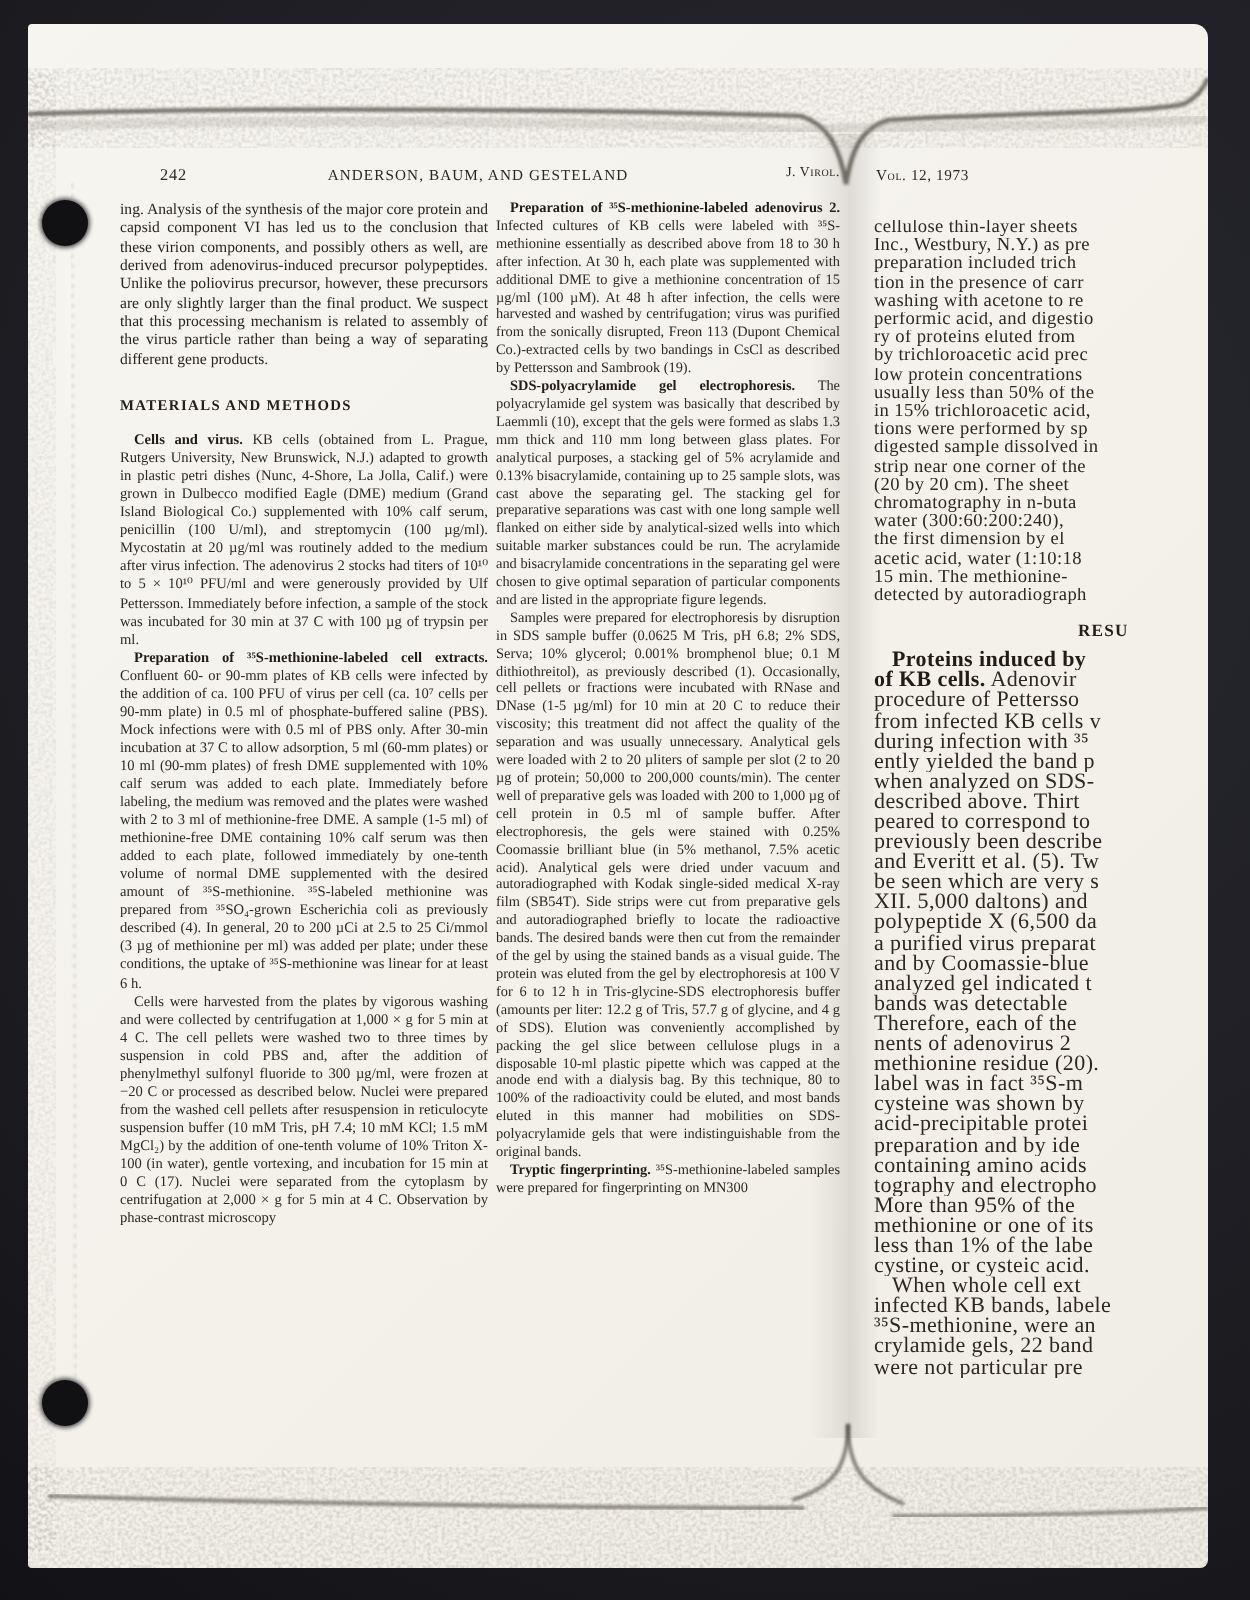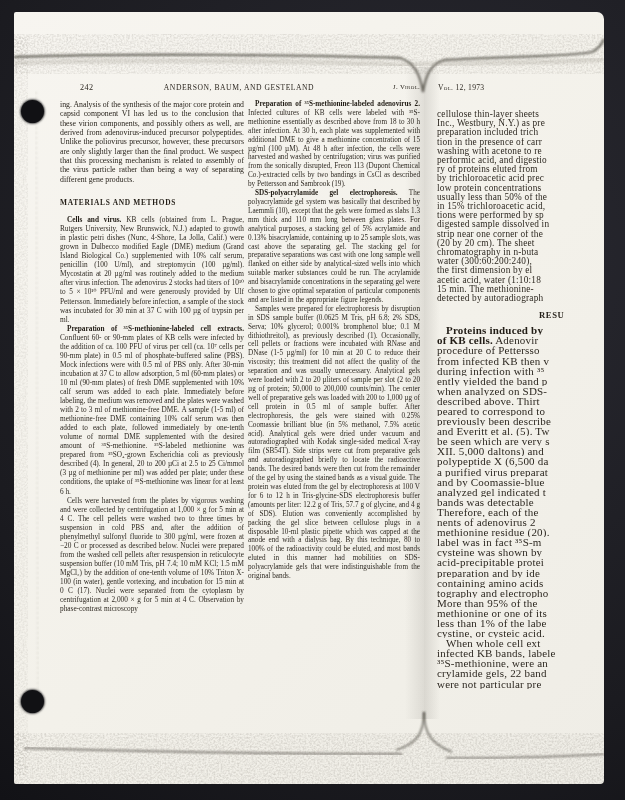--- a/index.html
+++ b/index.html
@@ -109,20 +109,21 @@
     <div class="sect-hd">MATERIALS AND METHODS</div>
     <p class="meth"><b>Cells and virus.</b><span> KB cells (obtained from L. Prague, Rutgers University, New Brunswick, N.J.) adapted to growth in plastic petri dishes (Nunc, 4-Shore, La Jolla, Calif.) were grown in Dulbecco modified Eagle (DME) medium (Grand Island Biological Co.) supplemented with 10% calf serum, penicillin (100 U/ml), and streptomycin (100 µg/ml). Mycostatin at 20 µg/ml was routinely added to the medium after virus infection. The adenovirus 2 stocks had titers of 10¹⁰ to 5 × 10¹⁰ PFU/ml and were generously provided by Ulf Pettersson. Immediately before infection, a sample of the stock was incubated for 30 min at 37 C with 100 µg of trypsin per ml.</span></p>
     <p class="meth"><b>Preparation of ³⁵S-methionine-labeled cell extracts.</b><span> Confluent 60- or 90-mm plates of KB cells were infected by the addition of ca. 100 PFU of virus per cell (ca. 10⁷ cells per 90-mm plate) in 0.5 ml of phosphate-buffered saline (PBS). Mock infections were with 0.5 ml of PBS only. After 30-min incubation at 37 C to allow adsorption, 5 ml (60-mm plates) or 10 ml (90-mm plates) of fresh DME supplemented with 10% calf serum was added to each plate. Immediately before labeling, the medium was removed and the plates were washed with 2 to 3 ml of methionine-free DME. A sample (1-5 ml) of methionine-free DME containing 10% calf serum was then added to each plate, followed immediately by one-tenth volume of normal DME supplemented with the desired amount of ³⁵S-methionine. ³⁵S-labeled methionine was prepared from ³⁵SO₄-grown Escherichia coli as previously described (4). In general, 20 to 200 µCi at 2.5 to 25 Ci/mmol (3 µg of methionine per ml) was added per plate; under these conditions, the uptake of ³⁵S-methionine was linear for at least 6 h.</span></p>
     <p class="meth"><b></b><span>Cells were harvested from the plates by vigorous washing and were collected by centrifugation at 1,000 × g for 5 min at 4 C. The cell pellets were washed two to three times by suspension in cold PBS and, after the addition of phenylmethyl sulfonyl fluoride to 300 µg/ml, were frozen at −20 C or processed as described below. Nuclei were prepared from the washed cell pellets after resuspension in reticulocyte suspension buffer (10 mM Tris, pH 7.4; 10 mM KCl; 1.5 mM MgCl₂) by the addition of one-tenth volume of 10% Triton X-100 (in water), gentle vortexing, and incubation for 15 min at 0 C (17). Nuclei were separated from the cytoplasm by centrifugation at 2,000 × g for 5 min at 4 C. Observation by phase-contrast microscopy</span></p>
   </div>
 
   <div class="col col2">
     <p class="meth"><b>Preparation of ³⁵S-methionine-labeled adenovirus 2.</b><span> Infected cultures of KB cells were labeled with ³⁵S-methionine essentially as described above from 18 to 30 h after infection. At 30 h, each plate was supplemented with additional DME to give a methionine concentration of 15 µg/ml (100 µM). At 48 h after infection, the cells were harvested and washed by centrifugation; virus was purified from the sonically disrupted, Freon 113 (Dupont Chemical Co.)-extracted cells by two bandings in CsCl as described by Pettersson and Sambrook (19).</span></p>
     <p class="meth"><b>SDS-polyacrylamide gel electrophoresis.</b><span> The polyacrylamide gel system was basically that described by Laemmli (10), except that the gels were formed as slabs 1.3 mm thick and 110 mm long between glass plates. For analytical purposes, a stacking gel of 5% acrylamide and 0.13% bisacrylamide, containing up to 25 sample slots, was cast above the separating gel. The stacking gel for preparative separations was cast with one long sample well flanked on either side by analytical-sized wells into which suitable marker substances could be run. The acrylamide and bisacrylamide concentrations in the separating gel were chosen to give optimal separation of particular components and are listed in the appropriate figure legends.</span></p>
     <p class="meth"><b></b><span>Samples were prepared for electrophoresis by disruption in SDS sample buffer (0.0625 M Tris, pH 6.8; 2% SDS, Serva; 10% glycerol; 0.001% bromphenol blue; 0.1 M dithiothreitol), as previously described (1). Occasionally, cell pellets or fractions were incubated with RNase and DNase (1-5 µg/ml) for 10 min at 20 C to reduce their viscosity; this treatment did not affect the quality of the separation and was usually unnecessary. Analytical gels were loaded with 2 to 20 µliters of sample per slot (2 to 20 µg of protein; 50,000 to 200,000 counts/min). The center well of preparative gels was loaded with 200 to 1,000 µg of cell protein in 0.5 ml of sample buffer. After electrophoresis, the gels were stained with 0.25% Coomassie brilliant blue (in 5% methanol, 7.5% acetic acid). Analytical gels were dried under vacuum and autoradiographed with Kodak single-sided medical X-ray film (SB54T). Side strips were cut from preparative gels and autoradiographed briefly to locate the radioactive bands. The desired bands were then cut from the remainder of the gel by using the stained bands as a visual guide. The protein was eluted from the gel by electrophoresis at 100 V for 6 to 12 h in Tris-glycine-SDS electrophoresis buffer (amounts per liter: 12.2 g of Tris, 57.7 g of glycine, and 4 g of SDS). Elution was conveniently accomplished by packing the gel slice between cellulose plugs in a disposable 10-ml plastic pipette which was capped at the anode end with a dialysis bag. By this technique, 80 to 100% of the radioactivity could be eluted, and most bands eluted in this manner had mobilities on SDS-polyacrylamide gels that were indistinguishable from the original bands.</span></p>
+    <p class="meth"><b>Tryptic fingerprinting.</b><span> ³⁵S-methionine-labeled samples were prepared for fingerprinting on MN300</span></p>
   </div>
 
   <div class="rp-col">
     <div class="rp-top">
         <div class="rp-line">cellulose thin-layer sheets</div>
         <div class="rp-line">Inc., Westbury, N.Y.) as pre</div>
         <div class="rp-line">preparation included trich</div>
         <div class="rp-line">tion in the presence of carr</div>
         <div class="rp-line">washing with acetone to re</div>
         <div class="rp-line">performic acid, and digestio</div>
@@ -140,21 +141,21 @@
         <div class="rp-line">the first dimension by el</div>
         <div class="rp-line">acetic acid, water (1:10:18</div>
         <div class="rp-line">15 min. The methionine-</div>
         <div class="rp-line">detected by autoradiograph</div>
       </div>
     <div class="rp-heading">RESU</div>
     <div class="rp-res">
         <div class="rp-line ind"><b>Proteins induced by</b></div>
         <div class="rp-line"><b>of KB cells.</b> Adenovir</div>
         <div class="rp-line">procedure of Pettersso</div>
-        <div class="rp-line">from infected KB then v</div>
+        <div class="rp-line">from infected KB cells v</div>
         <div class="rp-line">during infection with ³⁵</div>
         <div class="rp-line">ently yielded the band p</div>
         <div class="rp-line">when analyzed on SDS-</div>
         <div class="rp-line">described above. Thirt</div>
         <div class="rp-line">peared to correspond to</div>
         <div class="rp-line">previously been describe</div>
         <div class="rp-line">and Everitt et al. (5). Tw</div>
         <div class="rp-line">be seen which are very s</div>
         <div class="rp-line">XII. 5,000 daltons) and</div>
         <div class="rp-line">polypeptide X (6,500 da</div>

